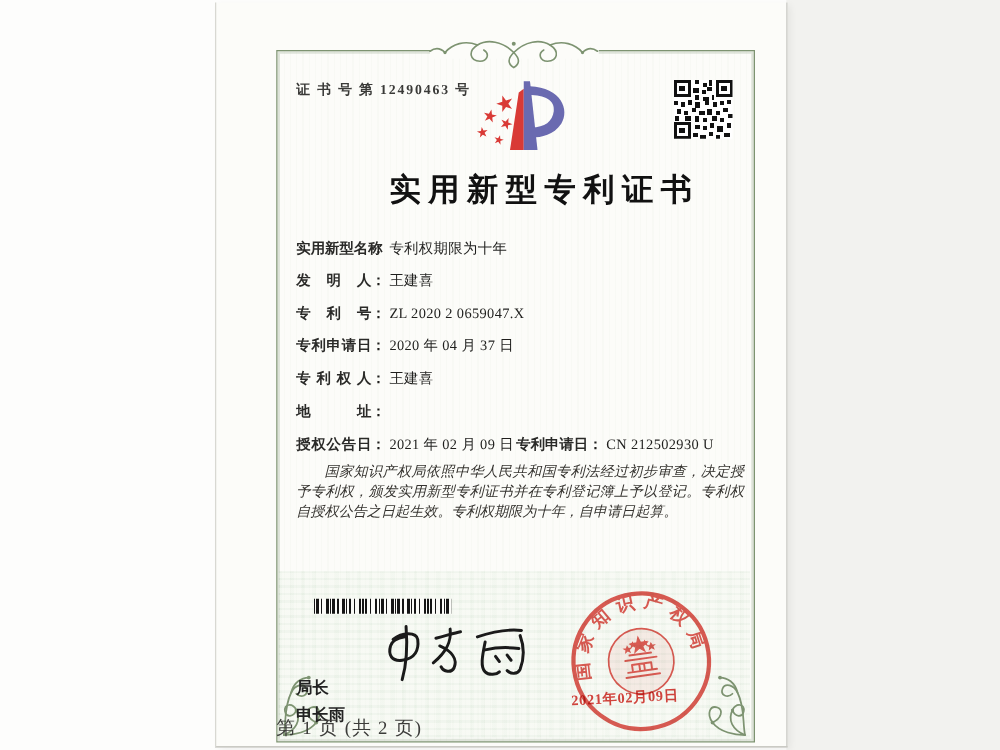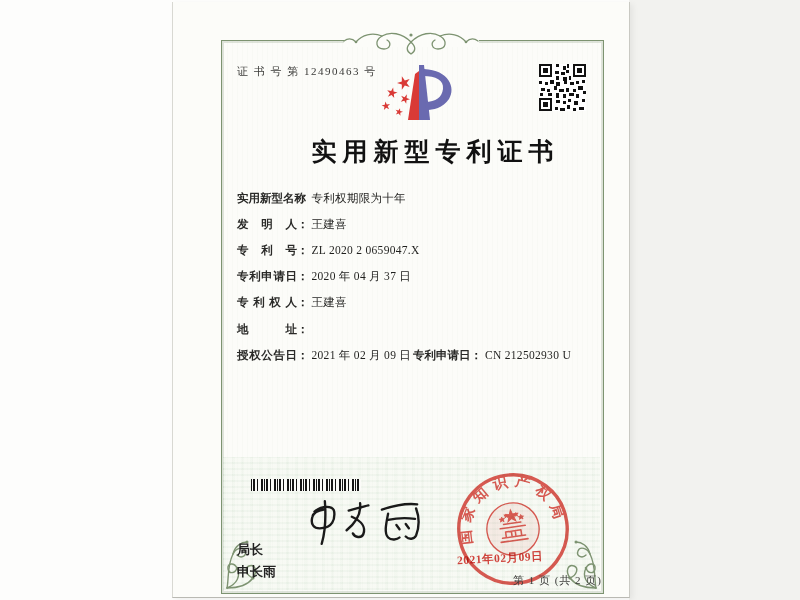--- a/index.html
+++ b/index.html
@@ -19,21 +19,21 @@
     border:1.2px solid #7d9371;
     box-shadow:inset 0 0 0 2px rgba(125,147,113,.22);
     background:repeating-linear-gradient(90deg,rgba(150,180,140,.04) 0 1px,transparent 1px 5px);
   }
   .guilloche{
     position:absolute;left:50px;top:455px;width:377px;height:133px;
     background:
       repeating-linear-gradient(0deg,rgba(140,185,140,.10) 0 2px,rgba(235,243,230,.25) 2px 6px),
       repeating-linear-gradient(90deg,rgba(140,185,140,.05) 0 3px,transparent 3px 9px);
   }
-  .cert-no{position:absolute;left:64px;top:62px;font-size:11px;letter-spacing:1.5px;color:#3a3a38;font-weight:400;}
+  .cert-no{position:absolute;left:64px;top:62px;font-size:11px;letter-spacing:1.5px;color:#3a3a38;font-weight:700;}
   .logo{position:absolute;left:198px;top:56px;width:92px;height:78px;}
   .qr{position:absolute;left:366px;top:62px;width:47px;height:47px;}
   .title{
     position:absolute;left:48px;top:133px;width:429px;text-align:center;
     font-size:25px;font-weight:700;letter-spacing:6px;color:#111;
   }
   .row{position:absolute;left:64px;display:flex;align-items:baseline;font-size:11.5px;color:#1f1f1d;white-space:nowrap;}
   .row .flabel{display:inline-block;width:60px;text-align:justify;text-align-last:justify;font-weight:600;color:#2a2a28;}
   .row .colon{font-weight:600;margin-right:3px;}
   .row .fval{letter-spacing:.3px;}
@@ -44,21 +44,21 @@
     background:repeating-linear-gradient(90deg,#151515 0 1px,#fbfbf8 1px 2px,#151515 2px 4px,#fbfbf8 4px 6px,#151515 6px 7px,#fbfbf8 7px 10px,#151515 10px 12px,#fbfbf8 12px 13px);
   }
   .official{position:absolute;left:64px;top:537px;font-family:"Liberation Sans",sans-serif;font-weight:700;font-size:13px;color:#222;line-height:22px;}
   .signature{position:absolute;left:128px;top:494px;width:140px;height:54px;}
   .seal{position:absolute;left:280px;top:467px;width:120px;height:120px;mix-blend-mode:multiply;opacity:.9;transform:rotate(-8deg);}
   .seal-date{
     position:absolute;left:272px;top:549px;width:110px;text-align:center;
     font-size:11.5px;font-weight:700;color:#d8453f;letter-spacing:.5px;
     transform:rotate(-3deg);mix-blend-mode:multiply;
   }
-  .footer{position:absolute;left:48px;top:571px;width:381px;text-align:right;font-size:11px;color:#3c3c3a;letter-spacing:1px;}
+  .footer{position:absolute;left:48px;top:571px;width:381px;text-align:left;font-size:15px;color:#3c3c3a;letter-spacing:1px;}
   .ornament-top{position:absolute;left:163px;top:23px;width:151px;height:32px;}
   .corner{position:absolute;width:42px;height:52px;}
   .corner.bl{left:50px;top:536px;}
   .corner.br{left:385px;top:536px;transform:scaleX(-1);}
 </style>
 </head>
 <body>
 
 <div class="scene">
   <div class="bg-right"></div>
@@ -225,20 +225,21 @@
         <span class="colon">：</span>
       <span class="fval">2021 年 02 月 09 日</span>
     </div>
     <div class="row" style="top:346px;left:240px">
       <span class="flabel" style="width:auto">专利申请日</span>
         <span class="colon">：</span>
       <span class="fval">CN 212502930 U</span>
     </div>
 
     <div class="paras">
+      <p>国家知识产权局依照中华人民共和国专利法经过初步审查，决定授予专利权，颁发实用新型专利证书并在专利登记簿上予以登记。专利权自授权公告之日起生效。专利权期限为十年，自申请日起算。</p>
     </div>
 
     <div class="barcode"></div>
 
     <div class="official">
       <div>局长</div>
       <div>申长雨</div>
     </div>
 
     <svg class="signature" viewBox="0 0 135 52">

